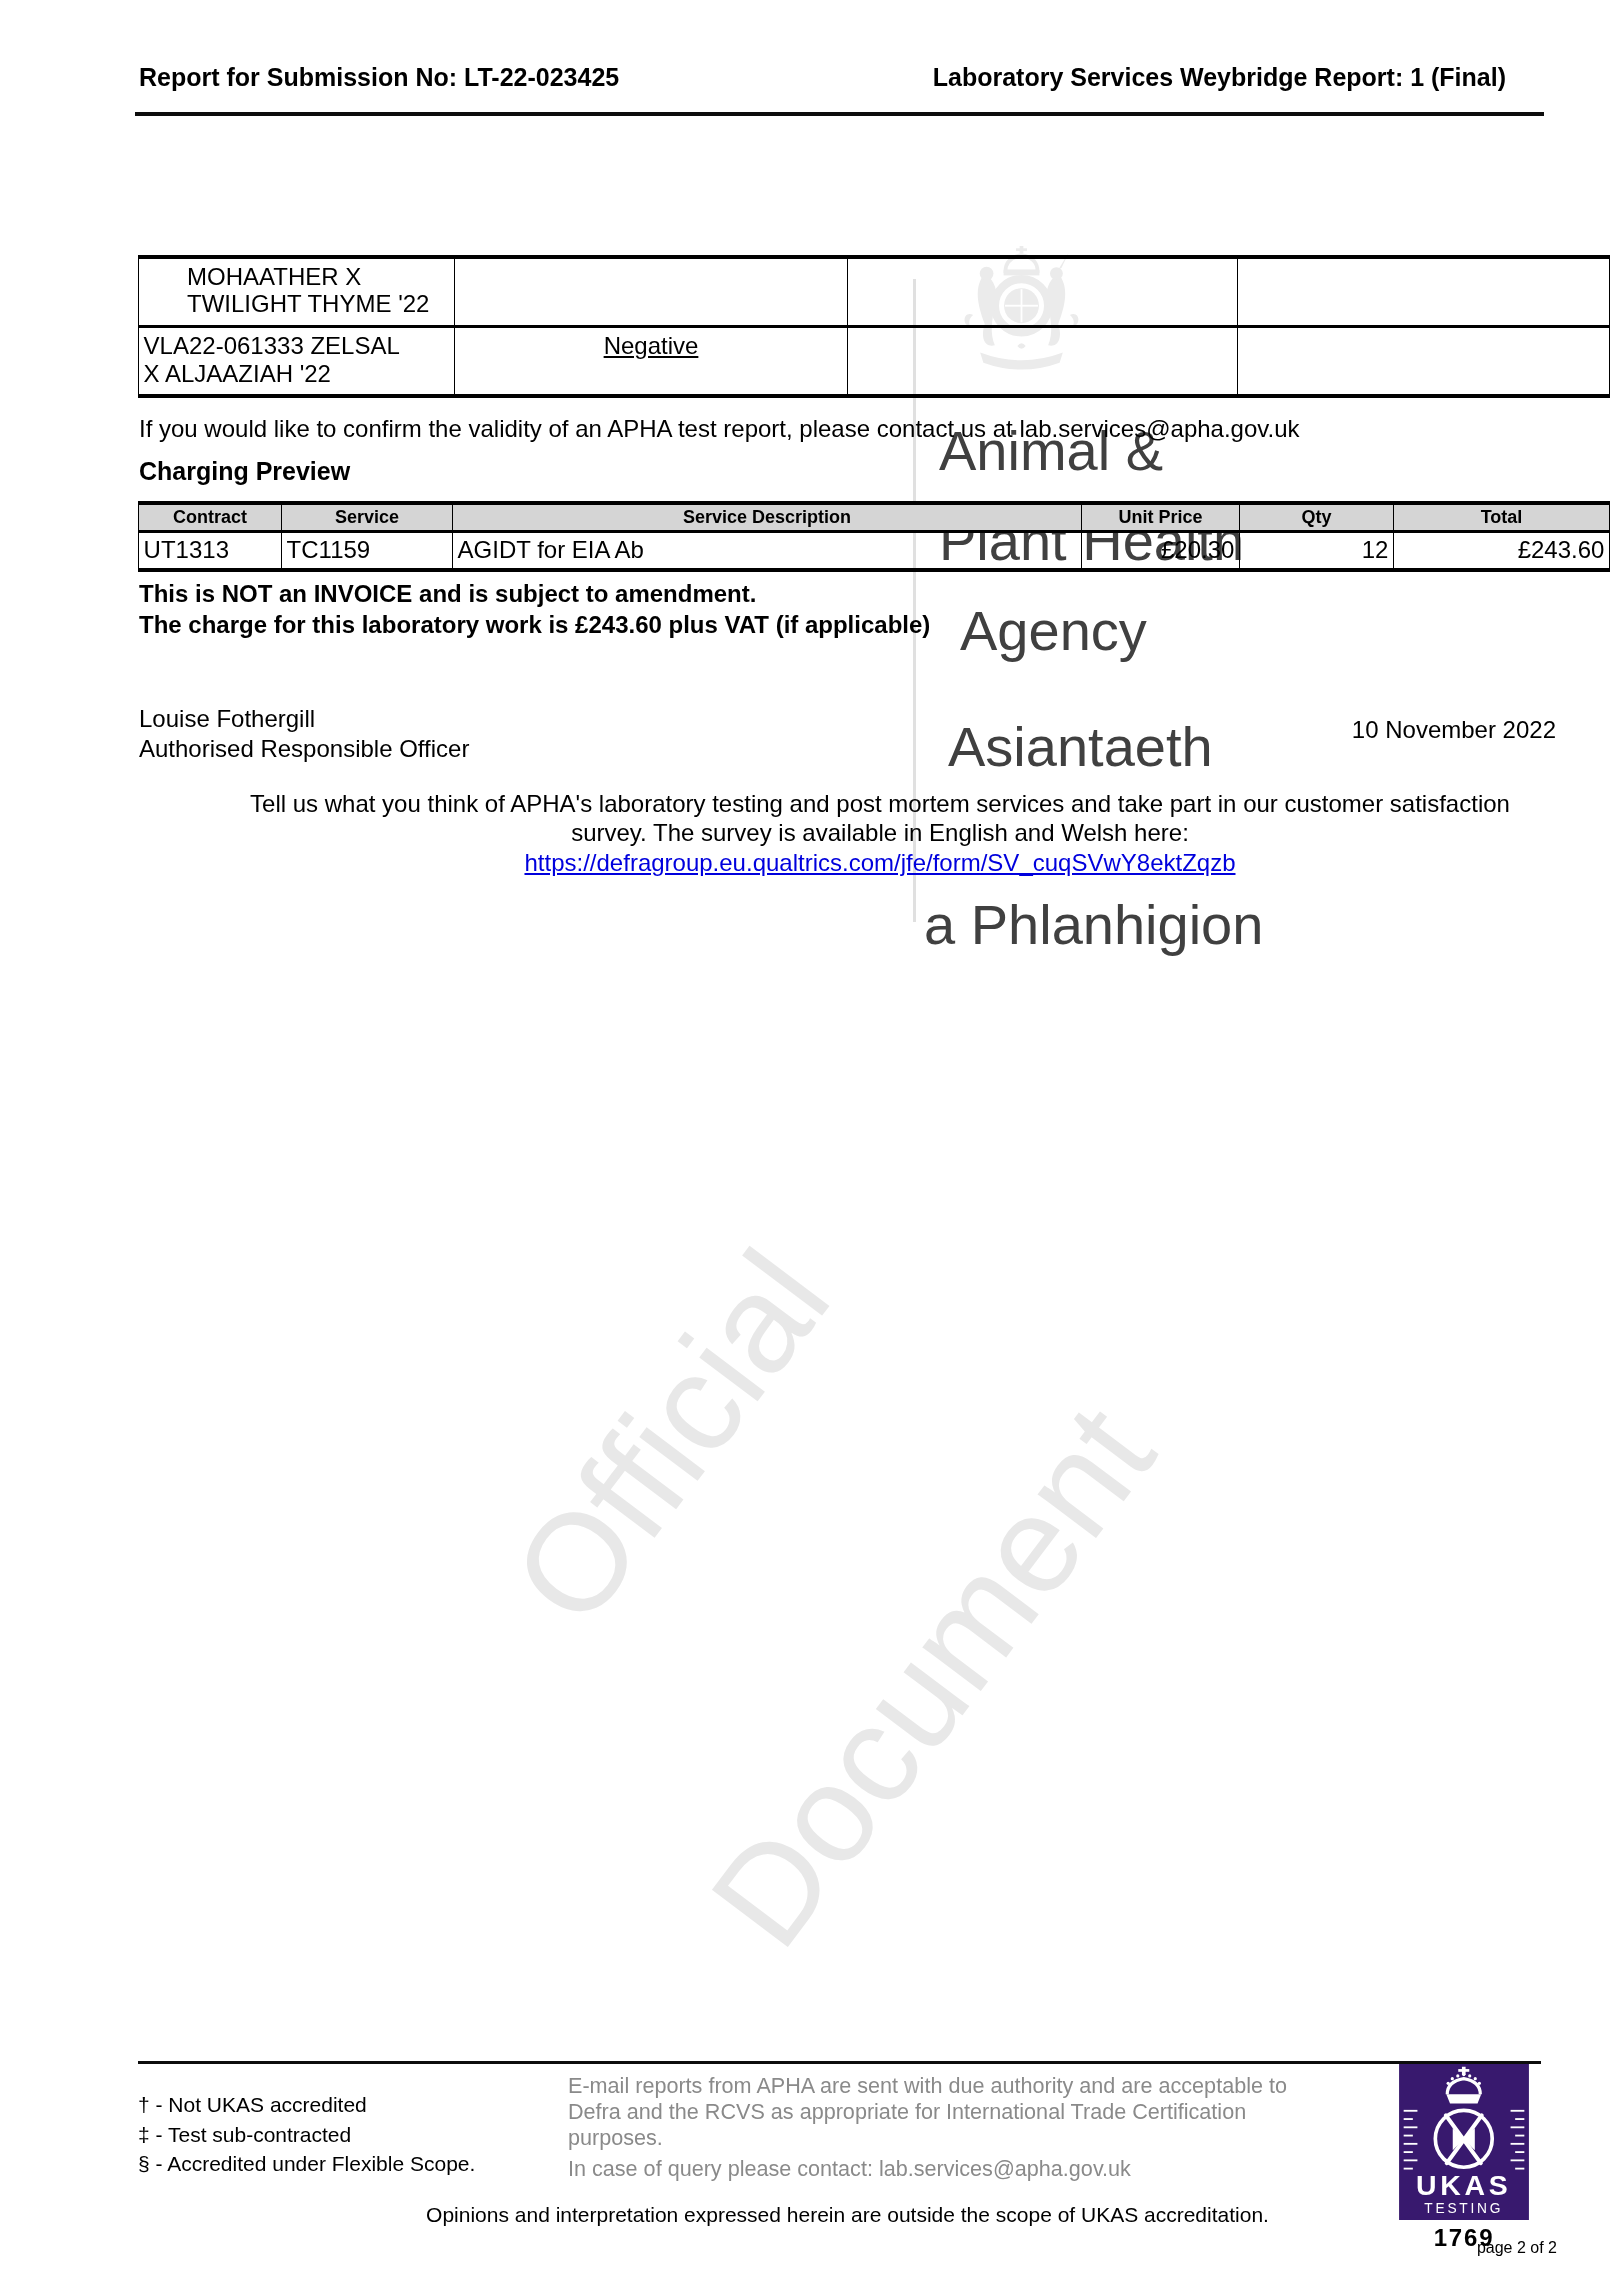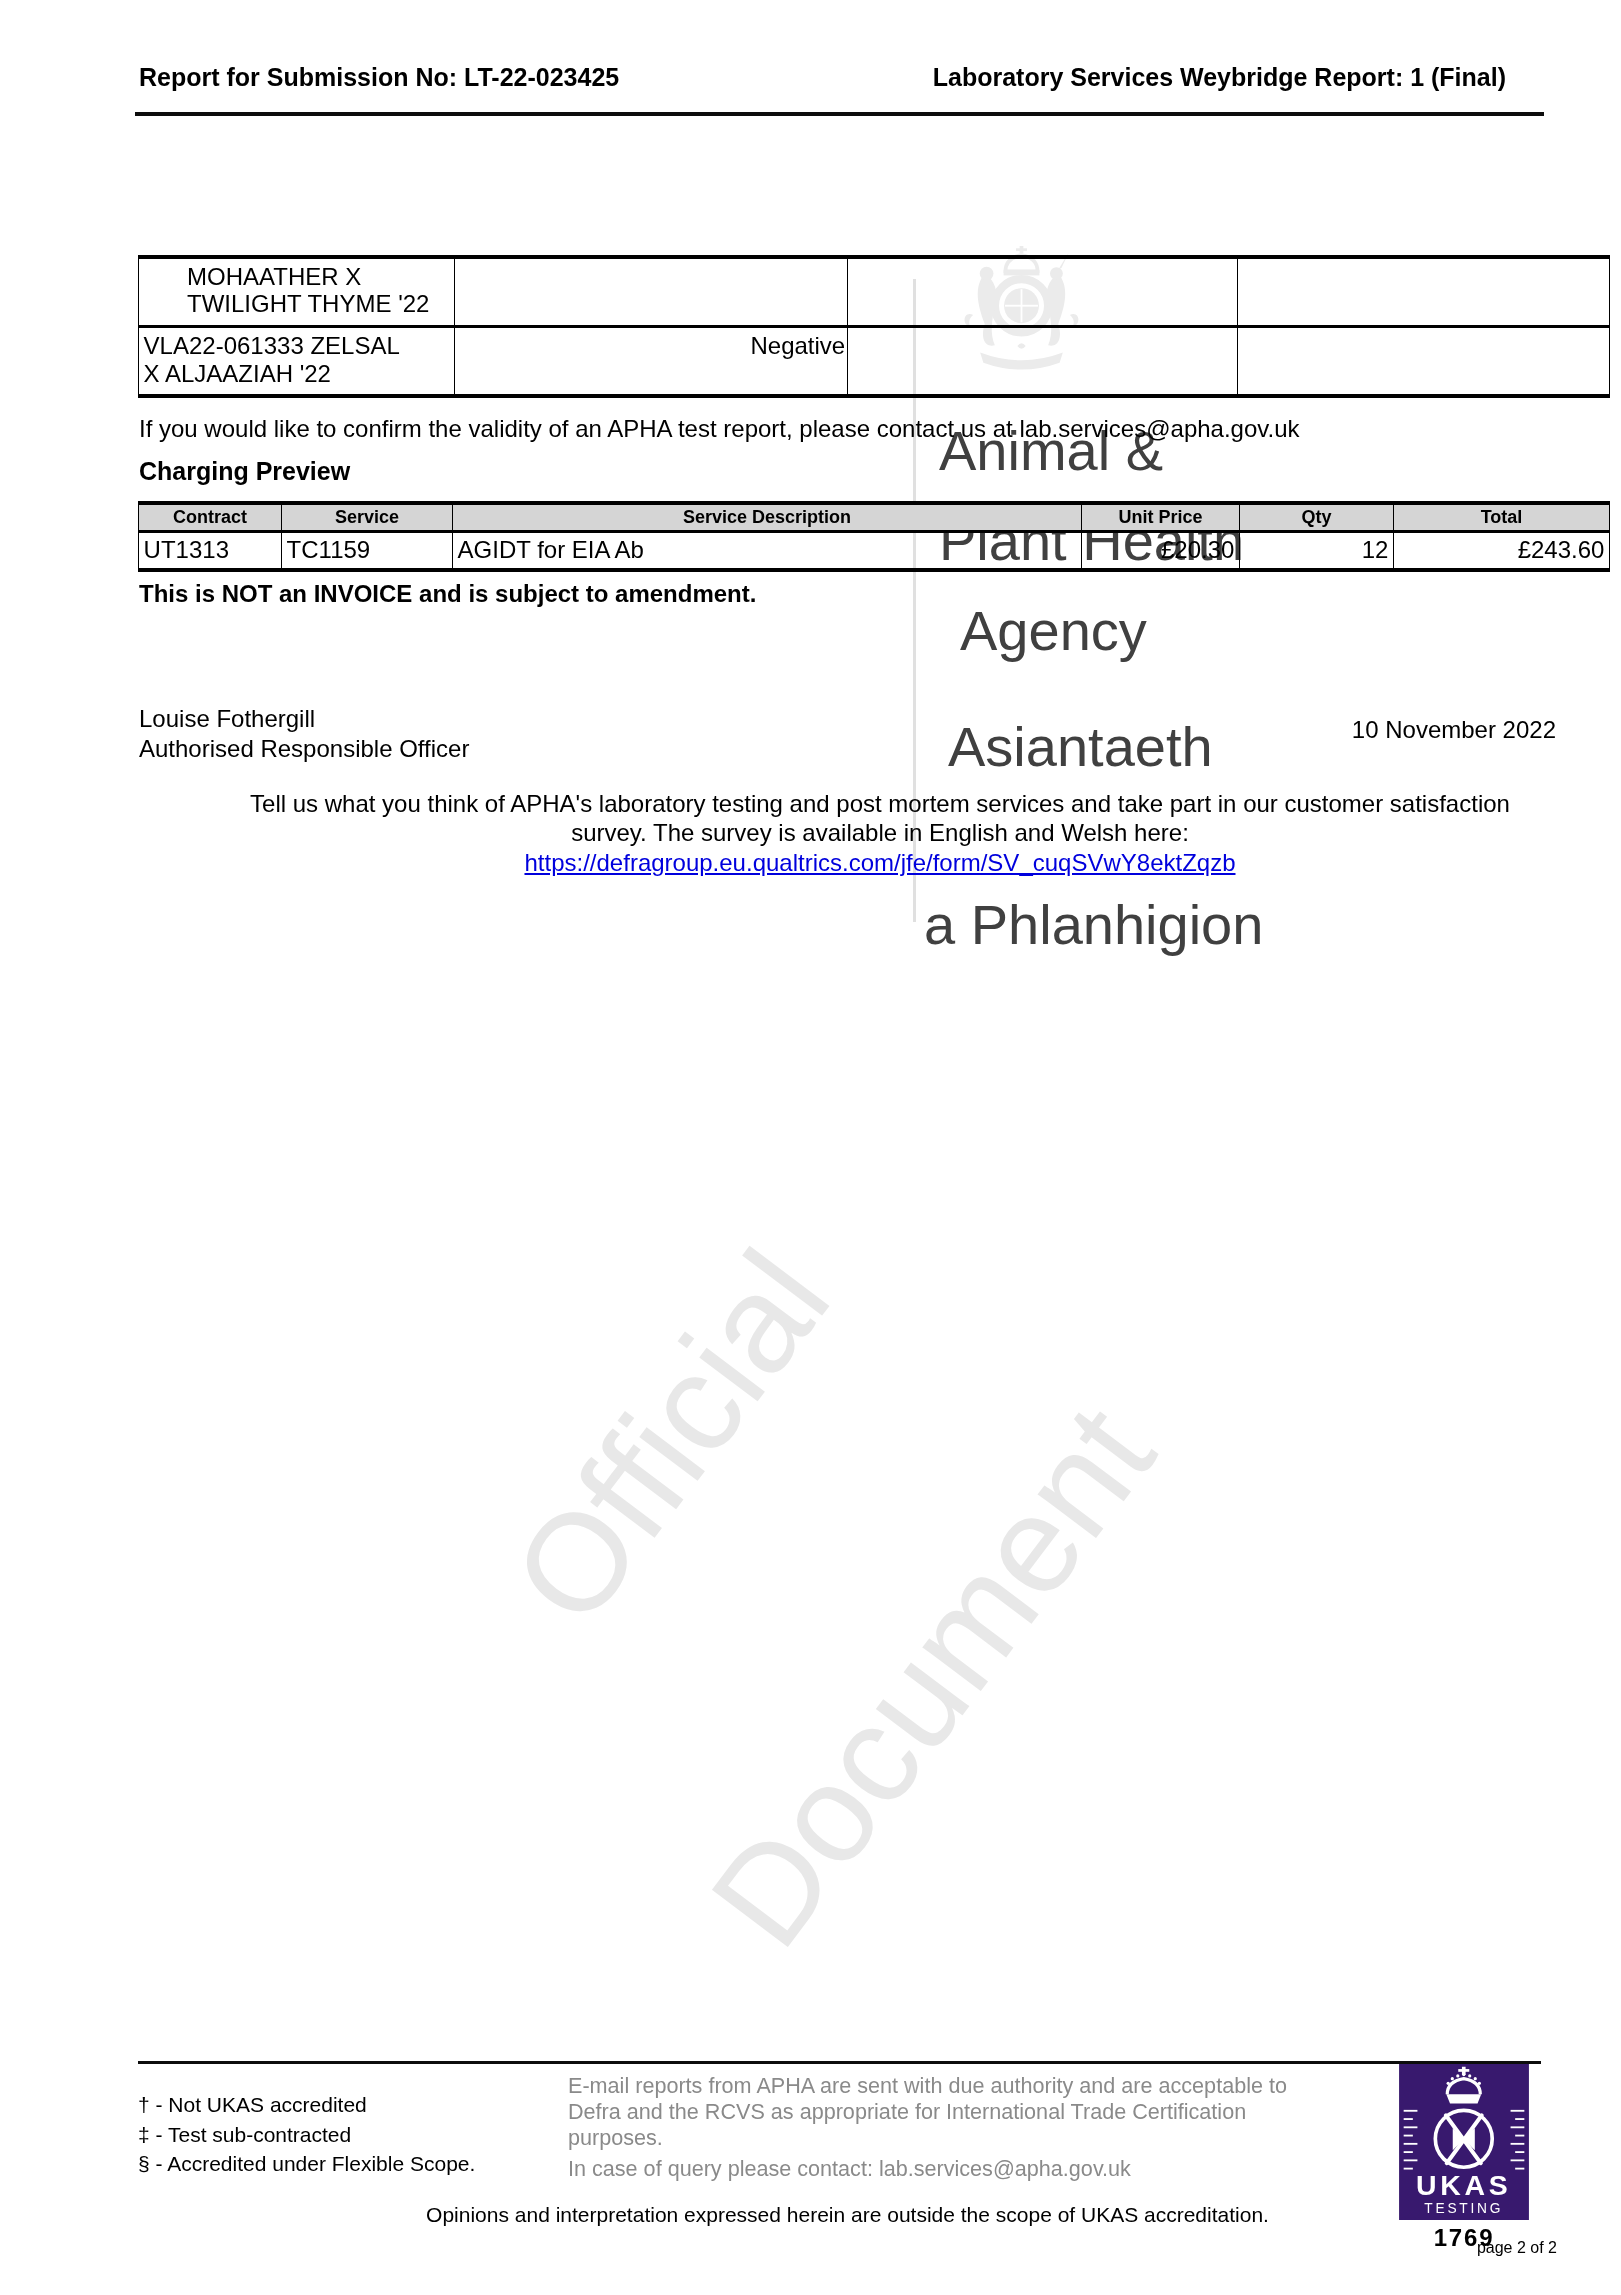--- a/index.html
+++ b/index.html
@@ -21,21 +21,21 @@
   .hdr-right{left:826px;top:63px;width:680px;text-align:right;}
   .hdr-rule{position:absolute;z-index:2;left:135px;top:112px;width:1409px;height:4.1px;background:#0d0d0d;}
 
   
   table{border-collapse:collapse;table-layout:fixed;z-index:2;position:absolute;background:transparent;}
   td,th{border:1.8px solid #000;overflow:hidden;}
   .t-results{left:138px;top:255px;width:1471px;}
   .t-results td{font-size:24px;line-height:27.5px;vertical-align:top;padding:3.7px 1.8px 1.8px 4.6px;}
   .t-results tr.r1 td{border-top:4.1px solid #000;border-bottom:3.2px solid #000;height:61px;padding-left:48px;}
   .t-results tr.r2 td{border-bottom:4.1px solid #000;height:60px;}
-  .t-results td.result{text-align:right;padding-left:1.8px;}
+  .t-results td.result{text-align:center;padding-left:1.8px;text-decoration:underline;}
 
   .t-charge{left:138px;top:501px;width:1471px;}
   .t-charge th{background:#d5d5d5;font-size:18px;font-weight:bold;text-align:center;
                height:23.4px;border-top:4.1px solid #000;border-bottom:3.2px solid #000;padding:0.9px 2.8px;}
   .t-charge td{font-size:24px;height:29px;vertical-align:top;padding:2.8px 4.6px;
                border-bottom:4.1px solid #000;}
   .t-charge td.num{text-align:right;}
 
   
   .txt{position:absolute;z-index:2;font-size:24px;white-space:nowrap;}
@@ -163,20 +163,21 @@
       <td>TC1159</td>
       <td>AGIDT for EIA Ab</td>
       <td class="num">£20.30</td>
       <td class="num">12</td>
       <td class="num">£243.60</td>
     </tr>
   </tbody>
     </table>
 
   <div class="txt note1">This is NOT an INVOICE and is subject to amendment.</div>
+  <div class="txt note2">The charge for this laboratory work is £243.60 plus VAT (if applicable)</div>
 
   <div class="txt sig-name">Louise Fothergill</div>
   <div class="txt sig-role">Authorised Responsible Officer</div>
   <div class="txt sig-date">10 November 2022</div>
 
   <div class="txt survey-line survey1">Tell us what you think of APHA's laboratory testing and post mortem services and take part in our customer satisfaction</div>
   <div class="txt survey-line survey2">survey. The survey is available in English and Welsh here:</div>
   <div class="txt survey-line survey3">
     <a href="#">https://defragroup.eu.qualtrics.com/jfe/form/SV_cuqSVwY8ektZqzb</a>
   </div>

